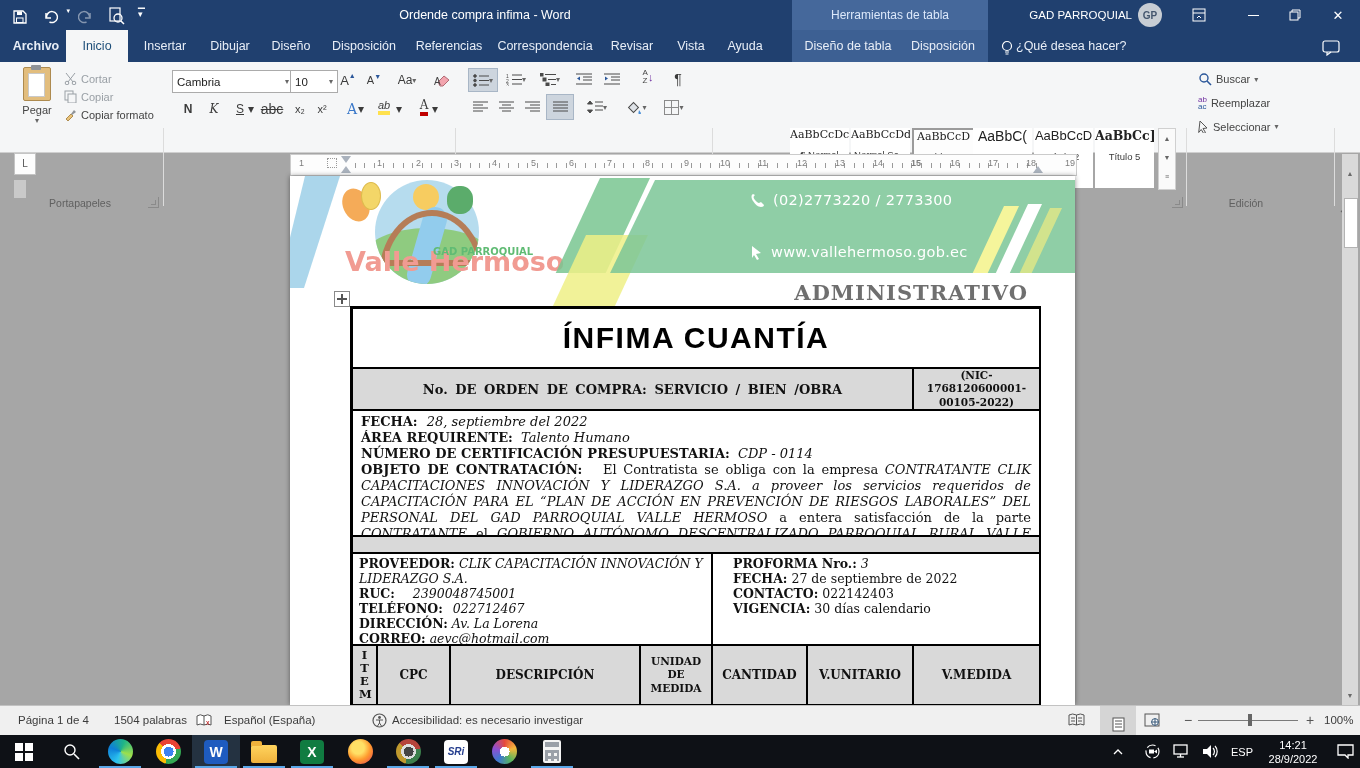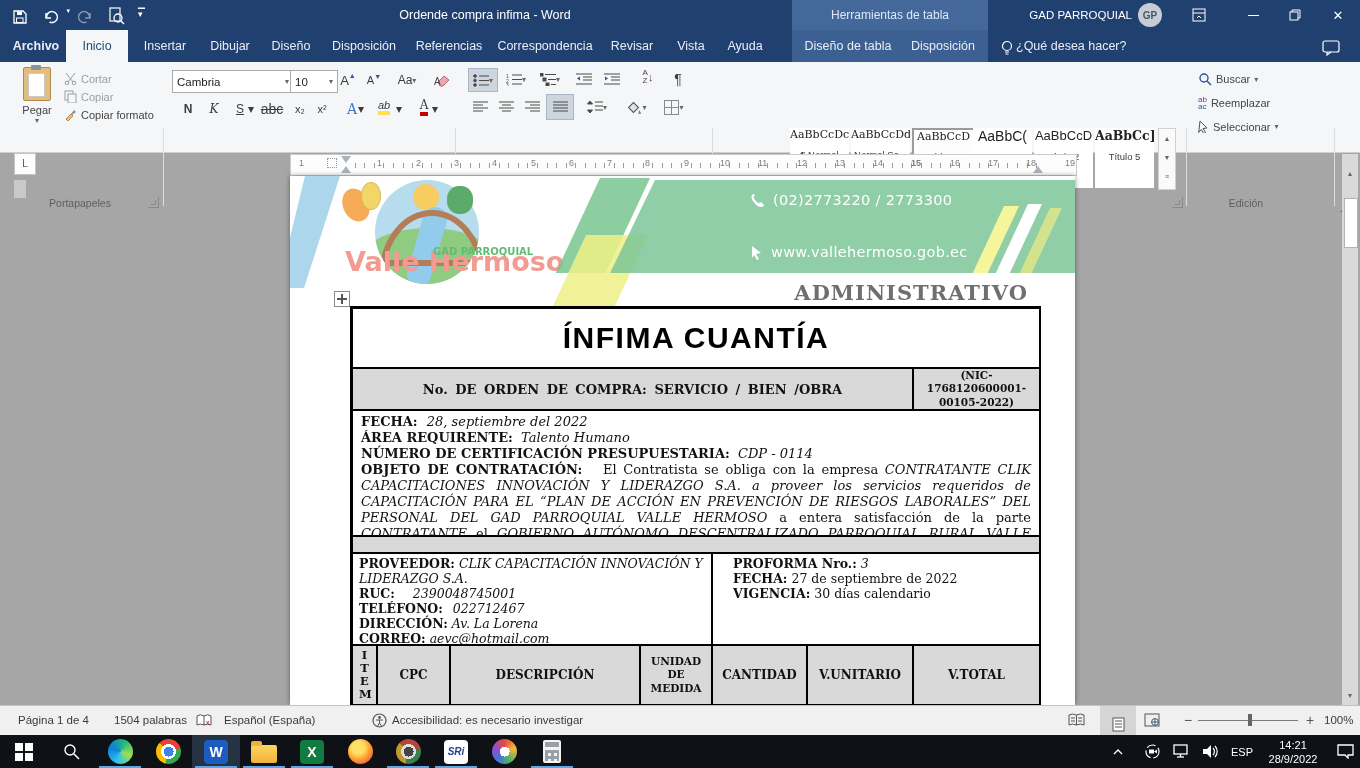--- a/index.html
+++ b/index.html
@@ -541,20 +541,21 @@
   <div class="cell ds" style="left:352px;top:553px;width:360px;height:92px;font-size:12.5px;line-height:15px;padding:2px 6px;">
     <div><b>PROVEEDOR:</b> <i>CLIK CAPACITACIÓN INNOVACIÓN Y LIDERAZGO S.A.</i></div>
     <div><b>RUC:</b> <i style="margin-left:14px;">2390048745001</i></div>
     <div><b>TELÉFONO:</b> <i style="margin-left:6px;">022712467</i></div>
     <div><b>DIRECCIÓN:</b> <i>Av. La Lorena</i></div>
     <div><b>CORREO:</b> <i>aevc@hotmail.com</i></div>
   </div>
   <div class="cell ds" style="left:712px;top:553px;width:328px;height:92px;font-size:12.5px;line-height:15px;padding:2px 20px;">
     <div><b>PROFORMA Nro.:</b> <i>3</i></div>
     <div><b>FECHA:</b> <span>27 de septiembre de 2022</span></div>
+    <div><b>CONTACTO:</b> <span>022142403</span></div>
     <div><b>VIGENCIA:</b> <span>30 días calendario</span></div>
   </div>
 
   <div class="cell gray ds" style="left:352px;top:645px;width:25px;height:60px;display:flex;align-items:center;justify-content:center;">
     <div style="width:11px;word-break:break-all;line-height:1.15;font-weight:bold;font-size:11.5px;text-align:center;">ITEM</div>
   </div>
   <div class="cell gray ds" style="left:377px;top:645px;width:73px;height:60px;display:flex;align-items:center;justify-content:center;font-weight:bold;font-size:12px;">
       <span>CPC</span>
     </div>
   <div class="cell gray ds" style="left:450px;top:645px;width:190px;height:60px;display:flex;align-items:center;justify-content:center;font-weight:bold;font-size:12px;">
@@ -563,21 +564,21 @@
   <div class="cell gray ds" style="left:640px;top:645px;width:72px;height:60px;display:flex;align-items:center;justify-content:center;text-align:center;font-weight:bold;font-size:10.5px;line-height:1.3;padding:0 6px;">
       <span>UNIDAD DE MEDIDA</span>
     </div>
   <div class="cell gray ds" style="left:712px;top:645px;width:95px;height:60px;display:flex;align-items:center;justify-content:center;font-weight:bold;font-size:12px;">
       <span>CANTIDAD</span>
     </div>
   <div class="cell gray ds" style="left:807px;top:645px;width:106px;height:60px;display:flex;align-items:center;justify-content:center;font-weight:bold;font-size:12px;">
       <span>V.UNITARIO</span>
     </div>
   <div class="cell gray ds" style="left:913px;top:645px;width:127px;height:60px;display:flex;align-items:center;justify-content:center;font-weight:bold;font-size:12px;">
-      <span>V.TOTAL</span>
+      <span>V.MEDIDA</span>
     </div>
   <div class="abs" style="left:350px;top:306px;width:691px;height:400px;border:2px solid #000;box-sizing:border-box;pointer-events:none;"></div>
 
   <div class="abs" style="left:1342px;top:154px;width:16px;height:551px;background:#d9d9d9;">
     <div class="abs" style="left:0;top:16px;width:16px;text-align:center;font-size:7px;color:#6a6a6a;">▲</div>
     <div class="abs" style="left:2px;top:44px;width:12px;height:48px;background:#ffffff;border:1px solid #b3b3b3;"></div>
     <div class="abs" style="left:0;top:538px;width:16px;text-align:center;font-size:7px;color:#6a6a6a;">▼</div>
   </div>
 
   <div class="abs status">

